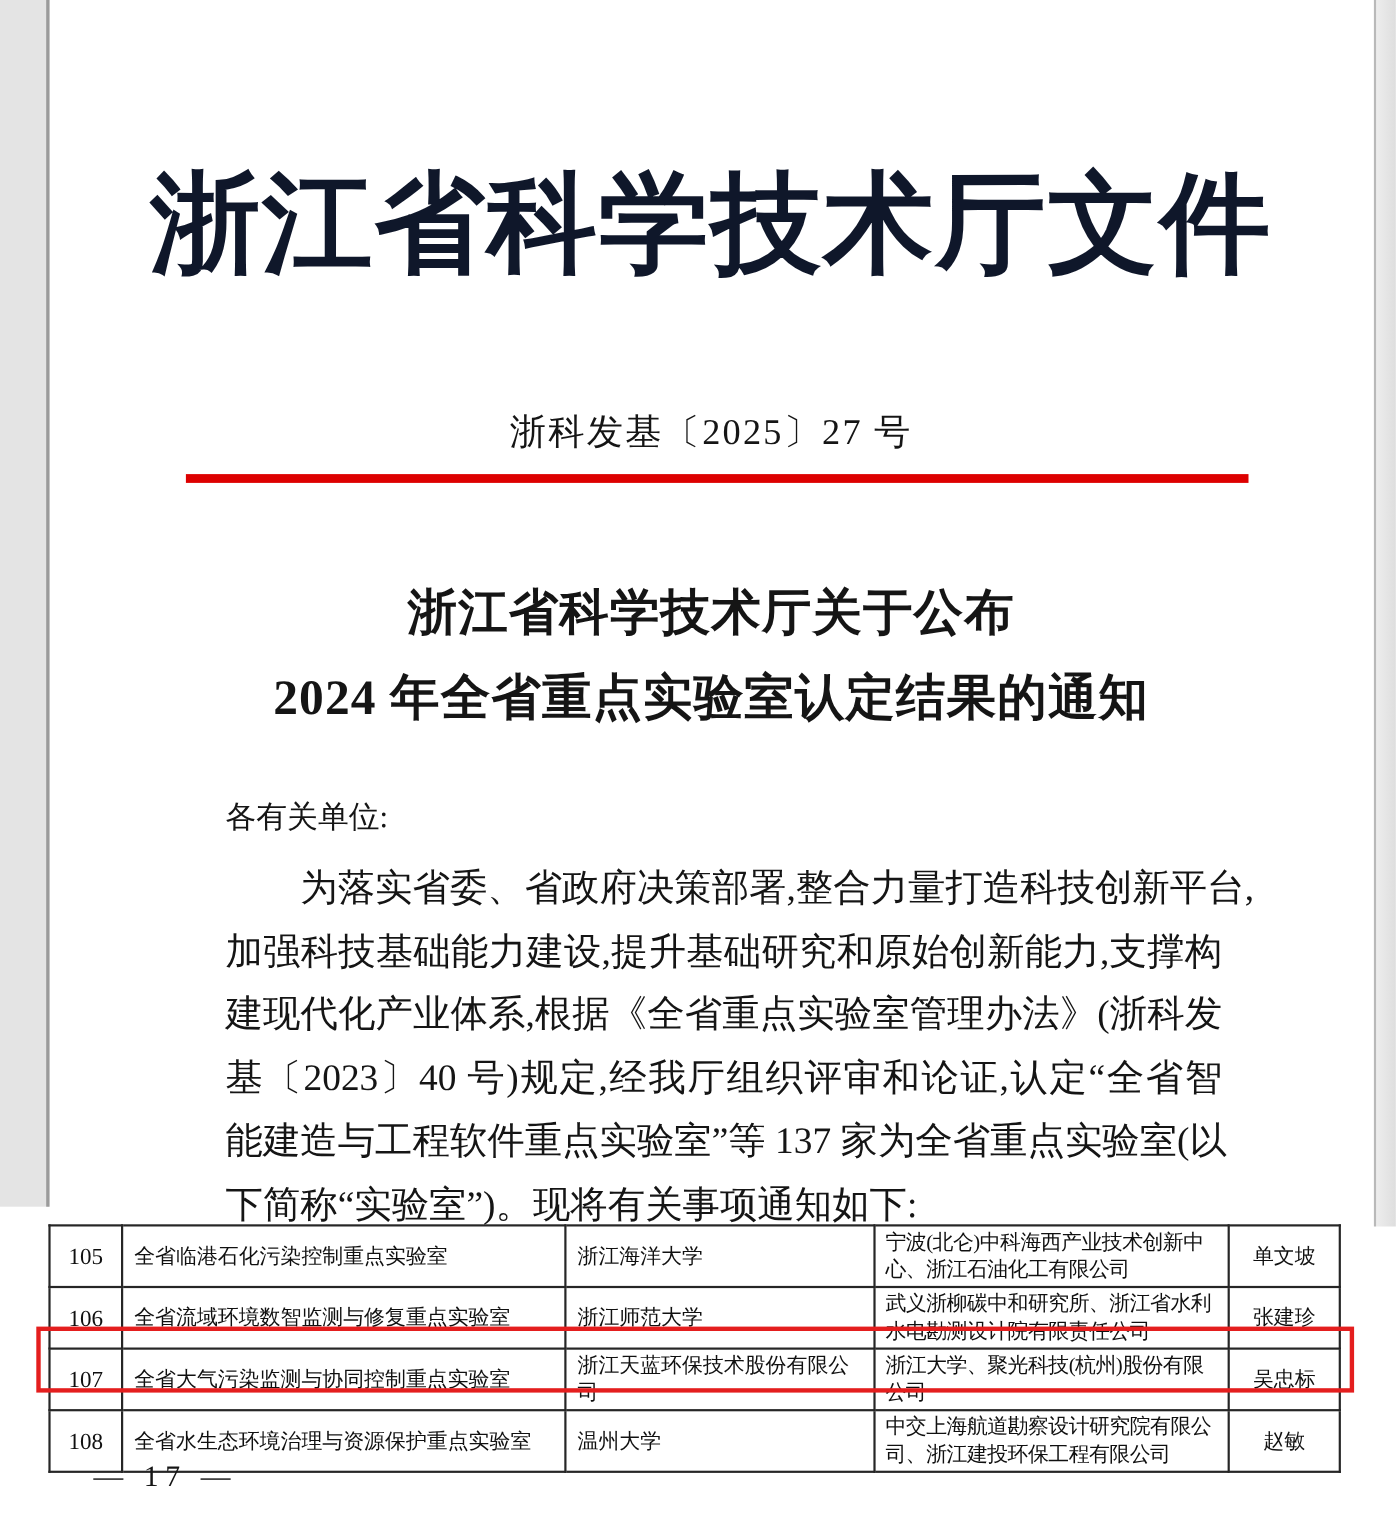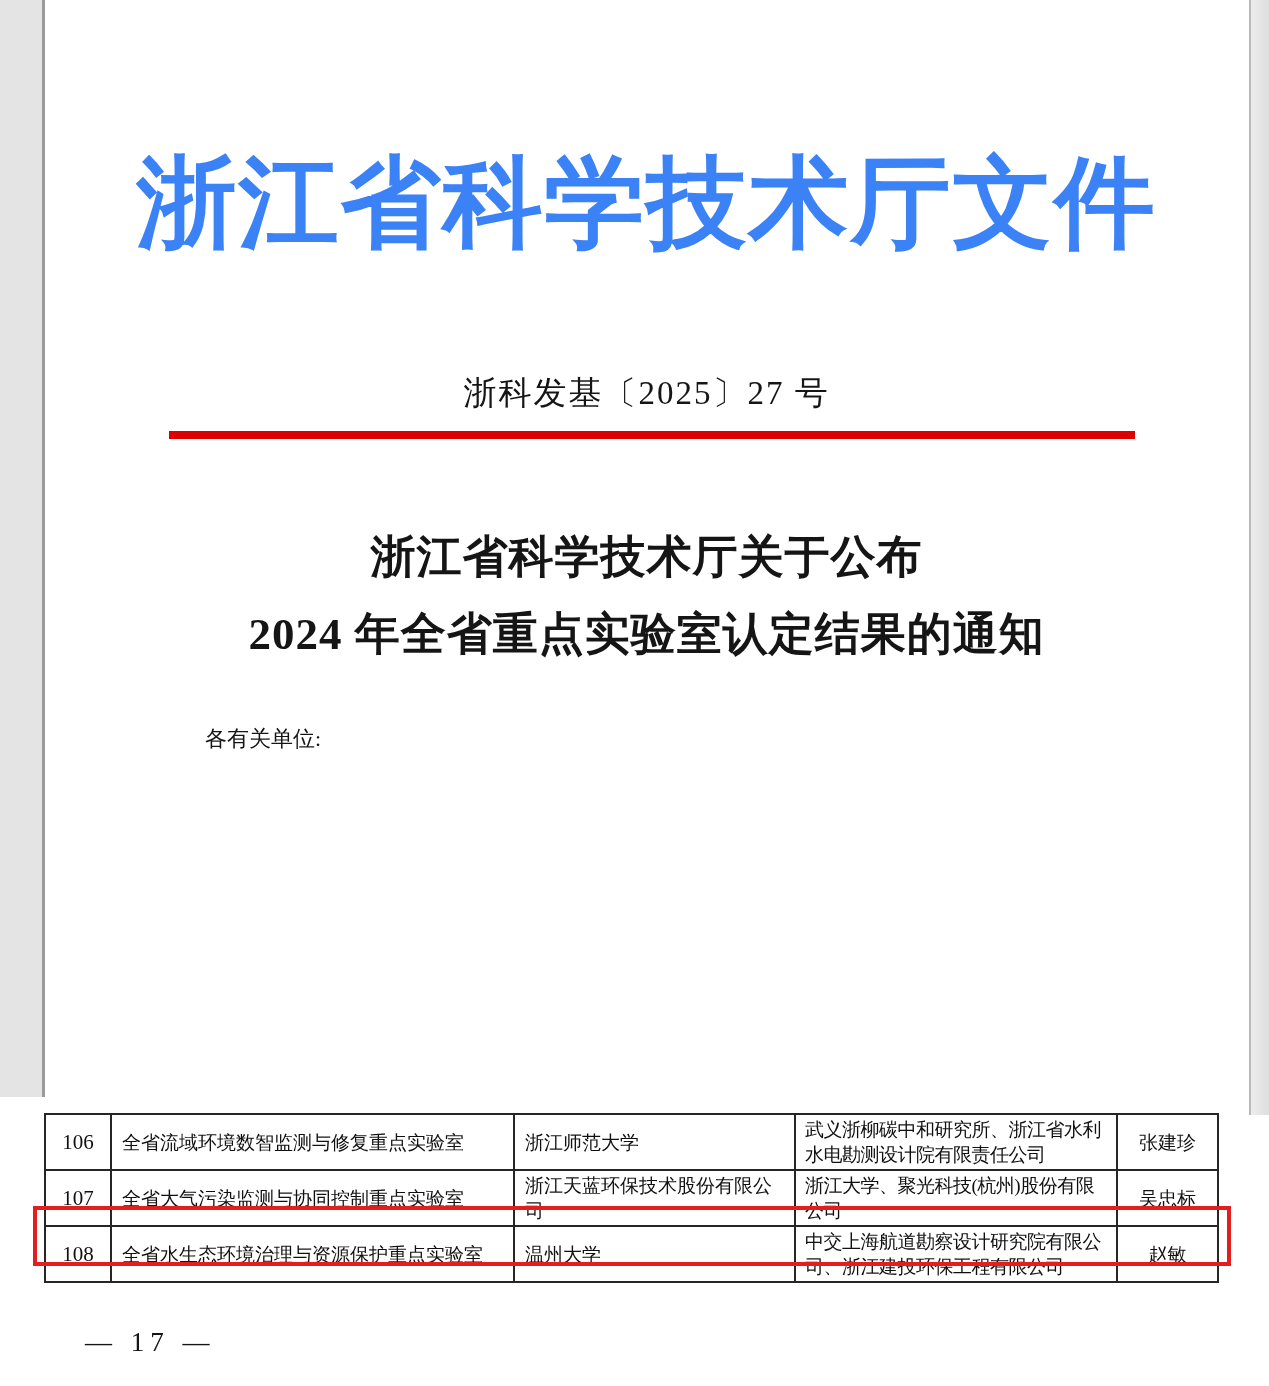--- a/index.html
+++ b/index.html
@@ -11,21 +11,21 @@
   .margin-strip{position:absolute;top:0;background:#e4e4e4;}
   .margin-left{left:0;width:42px;height:1097px;border-right:3px solid #9b9b9b;}
   .margin-right{left:1249px;width:20px;height:1115px;border-left:2px solid #b9b9b9;background:linear-gradient(to right,#ededed,#dcdcdc);}
   
   .center-band{position:absolute;left:44px;width:1205px;text-align:center;}
   .doc-header-title{top:146px;font-size:100px;line-height:1.15;font-weight:bold;letter-spacing:2px;white-space:nowrap;}
   .doc-number{top:371px;font-size:33px;letter-spacing:2px;}
   .red-rule{position:absolute;left:169px;top:431px;width:966px;height:8px;}
   .notice-line1{top:527px;font-size:45px;font-weight:bold;letter-spacing:1px;}
   .notice-line2{top:604px;font-size:45px;font-weight:bold;letter-spacing:1px;}
-  .salutation{position:absolute;left:205px;top:724px;font-size:22px;}
+  .salutation{position:absolute;left:205px;top:724px;font-size:28px;}
   .body-text{position:absolute;left:205px;top:779px;width:906px;font-size:34px;}
   .body-text .line{line-height:57.5px;height:57.5px;white-space:nowrap;text-align:justify;text-align-last:justify;}
   .body-text .line.last{text-align:left;text-align-last:left;}
   
   .labs-table{
     position:absolute;left:44px;top:1113px;width:1173px;
     border-collapse:collapse;table-layout:fixed;
     font-size:19px;color:#101010;
   }
   .labs-table td{border:2px solid #262626;padding:2px 4px 2px 10px;vertical-align:middle;line-height:25px;overflow:hidden;}
@@ -36,41 +36,56 @@
   .page-number{position:absolute;left:85px;top:1327px;font-size:27px;letter-spacing:6px;white-space:nowrap;}
 </style>
 </head>
 <body>
 
 <div class="page">
 
   <div class="margin-strip margin-left"></div>
   <div class="margin-strip margin-right"></div>
 
-  <div class="center-band doc-header-title" style="position:absolute;color:#3b82f6;">浙江省科学技术厅文件</div>
+  <div class="center-band doc-header-title" style="position:absolute;color:#0f172a;">浙江省科学技术厅文件</div>
 
   <div class="center-band doc-number" style="position:absolute;">浙科发基〔2025〕27 号</div>
 
   <div class="red-rule" style="background:#dd0000;"></div>
 
   <div class="center-band notice-line1" style="position:absolute;">浙江省科学技术厅关于公布</div>
   <div class="center-band notice-line2" style="position:absolute;">2024 年全省重点实验室认定结果的通知</div>
 
   <div class="salutation">各有关单位:</div>
 
+  <div class="body-text">
+    <div class="line">　　为落实省委、省政府决策部署,整合力量打造科技创新平台,</div>
+    <div class="line">加强科技基础能力建设,提升基础研究和原始创新能力,支撑构</div>
+    <div class="line">建现代化产业体系,根据《全省重点实验室管理办法》(浙科发</div>
+    <div class="line">基〔2023〕40 号)规定,经我厅组织评审和论证,认定“全省智</div>
+    <div class="line">能建造与工程软件重点实验室”等 137 家为全省重点实验室(以</div>
+    <div class="line last">下简称“实验室”)。现将有关事项通知如下:</div>
+  </div>
 
   <table class="labs-table">
     <colgroup>
       <col style="width:66px">
         <col style="width:403px">
         <col style="width:281px">
         <col style="width:322px">
         <col style="width:101px">
     </colgroup>
     <tbody>
+      <tr style="height:48px;">
+        <td class="c-no">105</td>
+        <td class="c-lab">全省临港石化污染控制重点实验室</td>
+        <td class="c-inst">浙江海洋大学</td>
+        <td class="c-partner">宁波(北仑)中科海西产业技术创新中心、浙江石油化工有限公司</td>
+        <td class="c-person">单文坡</td>
+      </tr>
       <tr style="height:44px;">
         <td class="c-no">106</td>
         <td class="c-lab">全省流域环境数智监测与修复重点实验室</td>
         <td class="c-inst">浙江师范大学</td>
         <td class="c-partner">武义浙柳碳中和研究所、浙江省水利水电勘测设计院有限责任公司</td>
         <td class="c-person">张建珍</td>
       </tr>
       <tr style="height:54px;">
         <td class="c-no">107</td>
         <td class="c-lab">全省大气污染监测与协同控制重点实验室</td>

